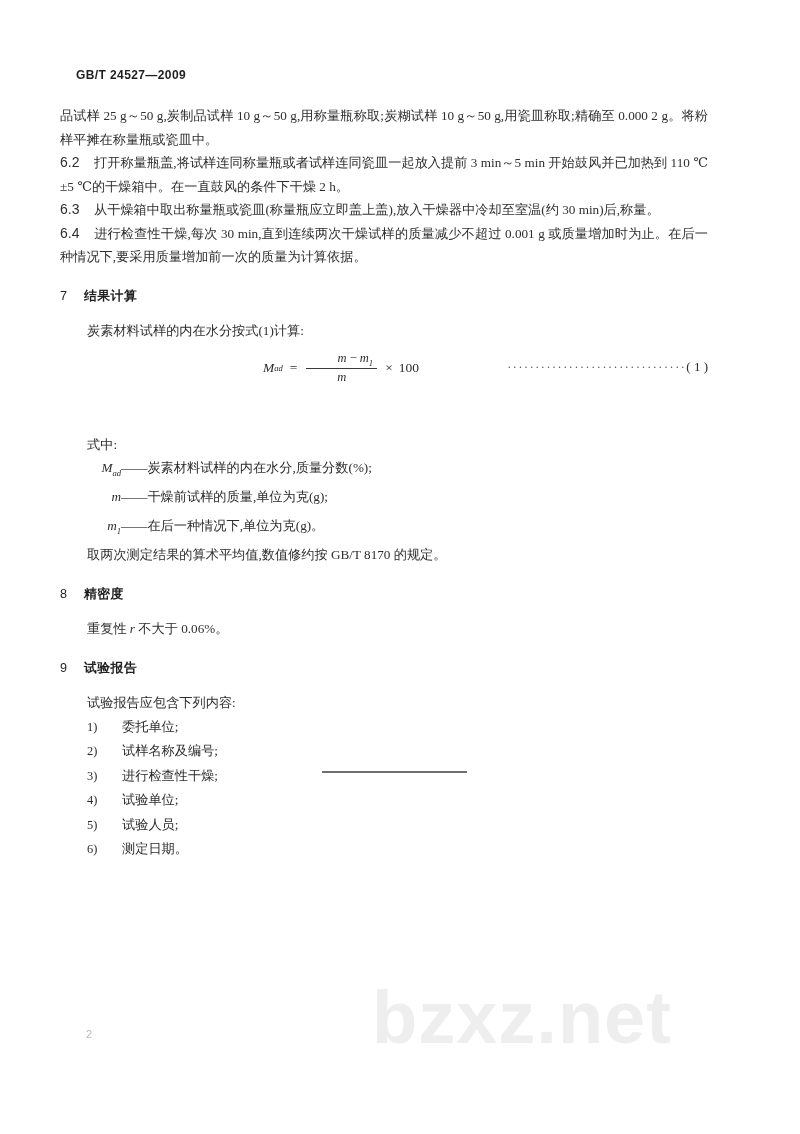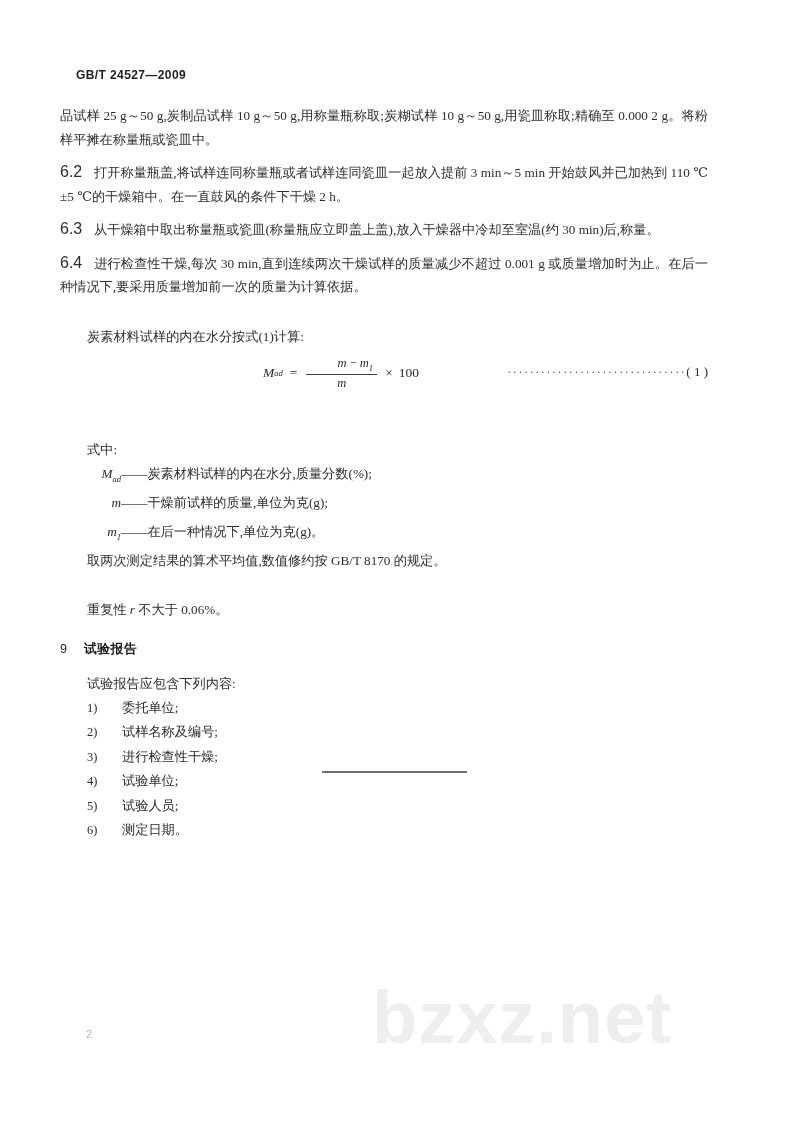--- a/index.html
+++ b/index.html
@@ -61,22 +61,21 @@
     color: #2e2e2e;
   }
   .para.hang {
     text-indent: 0;
   }
 
   .num {
     display: inline-block;
     min-width: 34px;
     font-family: "Liberation Sans", "DejaVu Sans", sans-serif;
-    font-size: 16px;
-    margin-top: 9px;
+    font-size: 14px;
   }
 
   
   .clause {
     margin: 0;
     font-size: 13.2px;
     line-height: 23.5px;
     font-weight: bold;
     color: #1f1f1f;
   }
@@ -231,20 +230,21 @@
     <p class="para">品试样 25 g～50 g,炭制品试样 10 g～50 g,用称量瓶称取;炭糊试样 10 g～50 g,用瓷皿称取;精确至 0.000 2 g。将粉样平摊在称量瓶或瓷皿中。</p>
 
     <p class="para hang"><span class="num">6.2</span><span>打开称量瓶盖,将试样连同称量瓶或者试样连同瓷皿一起放入提前 3 min～5 min 开始鼓风并已加热到 110 ℃±5 ℃的干燥箱中。在一直鼓风的条件下干燥 2 h。</span></p>
 
     <p class="para hang"><span class="num">6.3</span><span>从干燥箱中取出称量瓶或瓷皿(称量瓶应立即盖上盖),放入干燥器中冷却至室温(约 30 min)后,称量。</span></p>
 
     <p class="para hang"><span class="num">6.4</span><span>进行检查性干燥,每次 30 min,直到连续两次干燥试样的质量减少不超过 0.001 g 或质量增加时为止。在后一种情况下,要采用质量增加前一次的质量为计算依据。</span></p>
 
     <div class="spacer-m"></div>
 
+    <p class="clause"><span class="cnum">7</span><span class="ctext">结果计算</span></p>
 
     <div class="spacer-s"></div>
 
     <p class="para indent">炭素材料试样的内在水分按式(1)计算:</p>
 
     <div class="formula-row">
       <div class="formula">
         <span class="mi">M</span>
           <span class="sub">ad</span>
         <span class="eq-sign">=</span>
@@ -278,20 +278,21 @@
         <span class="where-sym"><span>m</span><span class="sub">1</span></span>
           <span class="where-dash">——</span>
           <span>在后一种情况下,单位为克(g)。</span>
       </div>
     </div>
 
     <p class="para indent">取两次测定结果的算术平均值,数值修约按 GB/T 8170 的规定。</p>
 
     <div class="spacer-m"></div>
 
+    <p class="clause"><span class="cnum">8</span><span class="ctext">精密度</span></p>
 
     <div class="spacer-s"></div>
 
     <p class="para indent"><span>重复性 </span><span class="mi">r</span><span> 不大于 0.06%。</span></p>
 
     <div class="spacer-m"></div>
 
     <p class="clause"><span class="cnum">9</span><span class="ctext">试验报告</span></p>
 
     <div class="spacer-s"></div>

